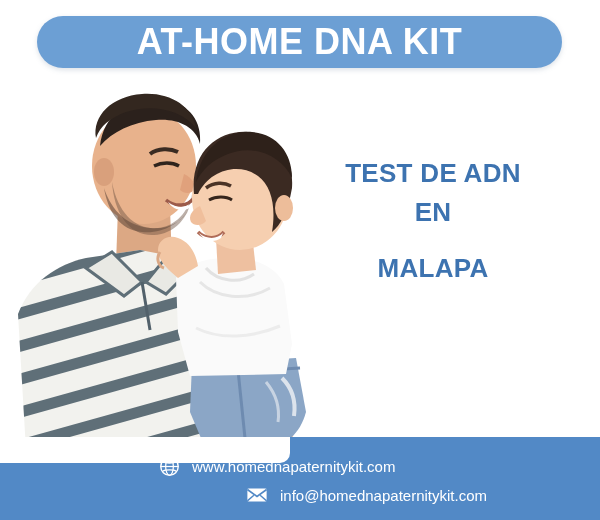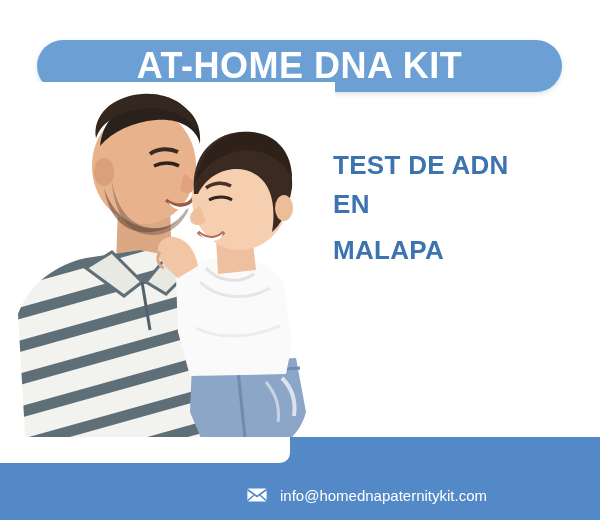--- a/index.html
+++ b/index.html
@@ -24,21 +24,20 @@
     left: 37px;
     top: 16px;
     width: 525px;
     height: 52px;
     background: #6c9fd4;
     border-radius: 26px;
     display: flex;
     align-items: center;
     justify-content: center;
     box-shadow: 0 2px 5px rgba(120,140,165,0.25);
-    margin-top: 24px;
   }
   .header-title {
     color: #ffffff;
     font-size: 36px;
     font-weight: bold;
     letter-spacing: 0.5px;
     line-height: 1;
     white-space: nowrap;
   }
 
@@ -50,33 +49,34 @@
     width: 335px;
     height: 375px;
     overflow: hidden;
   }
   .photo svg { display: block; }
 
   
   .headline-block {
     position: absolute;
     left: 333px;
-    top: 152px;
+    top: 160px;
     width: 200px;
+    text-align: center;
   }
   .headline-line {
     color: #3d73b0;
     font-size: 26px;
     font-weight: bold;
     line-height: 1;
     letter-spacing: 0.3px;
     white-space: nowrap;
   }
   .headline-line.l2 { margin-top: 13px; }
-  .headline-line.l3 { margin-top: 20px; }
+  .headline-line.l3 { margin-top: 30px; }
 
   
   .footer {
     position: absolute;
     left: 0;
     top: 437px;
     width: 600px;
     height: 83px;
     background: #5289c6;
   }
@@ -228,20 +228,32 @@
 
   <div class="headline-block">
     <div class="headline-line l1">TEST DE ADN</div>
     <div class="headline-line l2">EN</div>
     <div class="headline-line l3">MALAPA</div>
   </div>
 
   <div class="footer"></div>
   <div class="footer-notch"></div>
 
+  <div class="footer-row website">
+    <span class="footer-icon">
+      <svg width="21" height="21" viewBox="0 0 24 24">
+        <circle cx="12" cy="12" r="10" fill="none" stroke="#ffffff" stroke-width="1.6"></circle>
+        <ellipse cx="12" cy="12" rx="4.4" ry="10" fill="none" stroke="#ffffff" stroke-width="1.4"></ellipse>
+        <line x1="2" y1="12" x2="22" y2="12" stroke="#ffffff" stroke-width="1.4"></line>
+        <path d="M4.2 6.6 C7 8.6 17 8.6 19.8 6.6" fill="none" stroke="#ffffff" stroke-width="1.3"></path>
+        <path d="M4.2 17.4 C7 15.4 17 15.4 19.8 17.4" fill="none" stroke="#ffffff" stroke-width="1.3"></path>
+      </svg>
+    </span>
+    <span class="footer-text">www.homednapaternitykit.com</span>
+  </div>
 
 
   <div class="footer-row email">
     <span class="footer-icon">
       <svg width="22" height="22" viewBox="0 0 24 24">
         <rect x="1.5" y="5" width="21" height="14" rx="1.4" fill="#ffffff"></rect>
         <path d="M1.5 6 L12 13.6 L22.5 6" fill="none" stroke="#5289c6" stroke-width="1.8"></path>
         <path d="M1.5 18.4 L8.6 12.2 M22.5 18.4 L15.4 12.2" fill="none" stroke="#5289c6" stroke-width="1.5"></path>
       </svg>
     </span>

